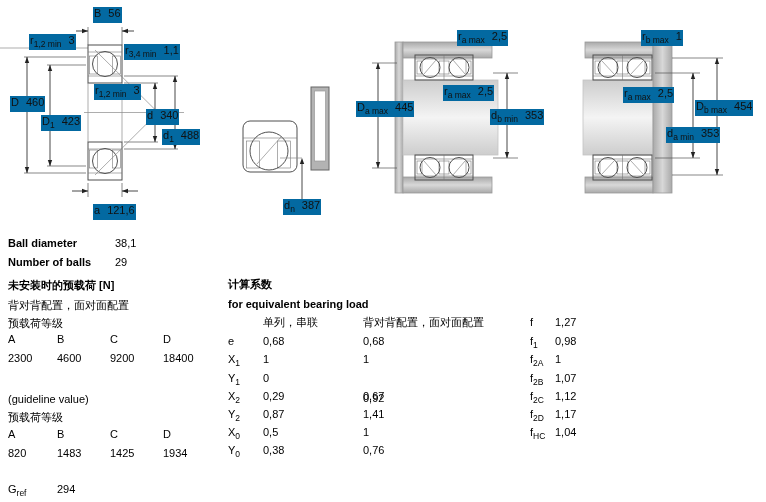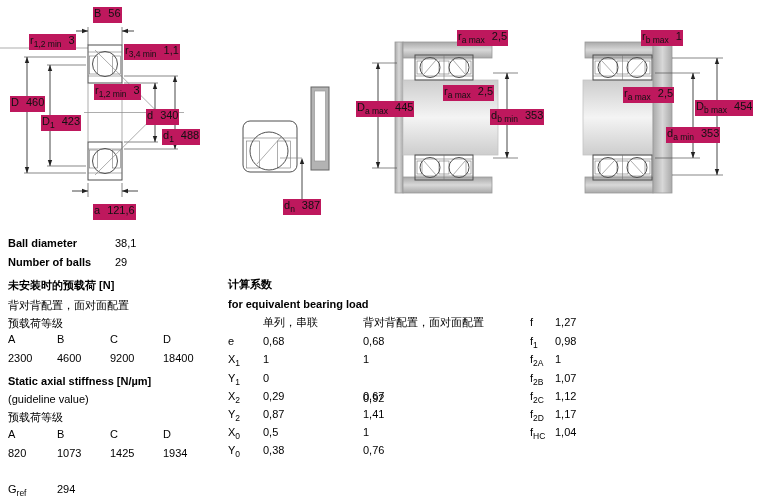--- a/index.html
+++ b/index.html
@@ -1,20 +1,20 @@
 <!DOCTYPE html>
 <html><head>
 <meta charset="utf-8">
 <style>
   html,body{margin:0;padding:0;background:#fff;}
   #page{position:relative;width:766px;height:502px;background:#ffffff;overflow:hidden;
         font-family:"Liberation Sans",sans-serif;color:#000;}
   svg{position:absolute;left:0;top:0;}
   .lbl{position:absolute;font-size:11px;line-height:12px;white-space:nowrap;
-       background:#be185d;padding:0 1px;color:#111;}
+       background:#0369a1;padding:0 1px;color:#111;}
   .lbl .sub,.t .sub{font-size:8.5px;vertical-align:-2.5px;letter-spacing:0;}
   .lbl .val{margin-left:7px;}
   .t{position:absolute;font-size:11px;line-height:13px;white-space:nowrap;color:#000;}
   .b{font-weight:bold;}
   .cA{left:8px}.cB{left:57px}.cC{left:110px}.cD{left:163px}.vcol{left:115px}
   .m0{left:228px}.m1{left:263px}.m2{left:363px}
   .r0{left:530px}.r1{left:555px}
   .ln{stroke:#4f4f4f;stroke-width:1;fill:none}
   .thin{stroke:#8a8a8a;stroke-width:.7;fill:none}
   .race{stroke:#777;stroke-width:.6;fill:none}
@@ -225,29 +225,28 @@
   <span class="t cA" style="top:317px">预载荷等级</span>
   <span class="t cA" style="top:333px">A</span>
   <span class="t cB" style="top:333px">B</span>
   <span class="t cC" style="top:333px">C</span>
   <span class="t cD" style="top:333px">D</span>
   <span class="t cA" style="top:352px">2300</span>
   <span class="t cB" style="top:352px">4600</span>
   <span class="t cC" style="top:352px">9200</span>
   <span class="t cD" style="top:352px">18400</span>
 
-  <span class="t b cA" style="top:375px">Static axial stiffness [N/µm]</span>
   <span class="t cA" style="top:393px">(guideline value)</span>
   <span class="t cA" style="top:411px">预载荷等级</span>
   <span class="t cA" style="top:428px">A</span>
   <span class="t cB" style="top:428px">B</span>
   <span class="t cC" style="top:428px">C</span>
   <span class="t cD" style="top:428px">D</span>
   <span class="t cA" style="top:447px">820</span>
-  <span class="t cB" style="top:447px">1073</span>
+  <span class="t cB" style="top:447px">1483</span>
   <span class="t cC" style="top:447px">1425</span>
   <span class="t cD" style="top:447px">1934</span>
 
   <span class="t cA" style="top:483px"><span>G</span><span class="sub">ref</span></span>
   <span class="t cB" style="top:483px">294</span>
 
   <span class="t b m0" style="top:278px">计算系数</span>
   <span class="t b m0" style="top:298px">for equivalent bearing load</span>
   <span class="t m1" style="top:316px">单列，串联</span>
   <span class="t m2" style="top:316px">背对背配置，面对面配置</span>

